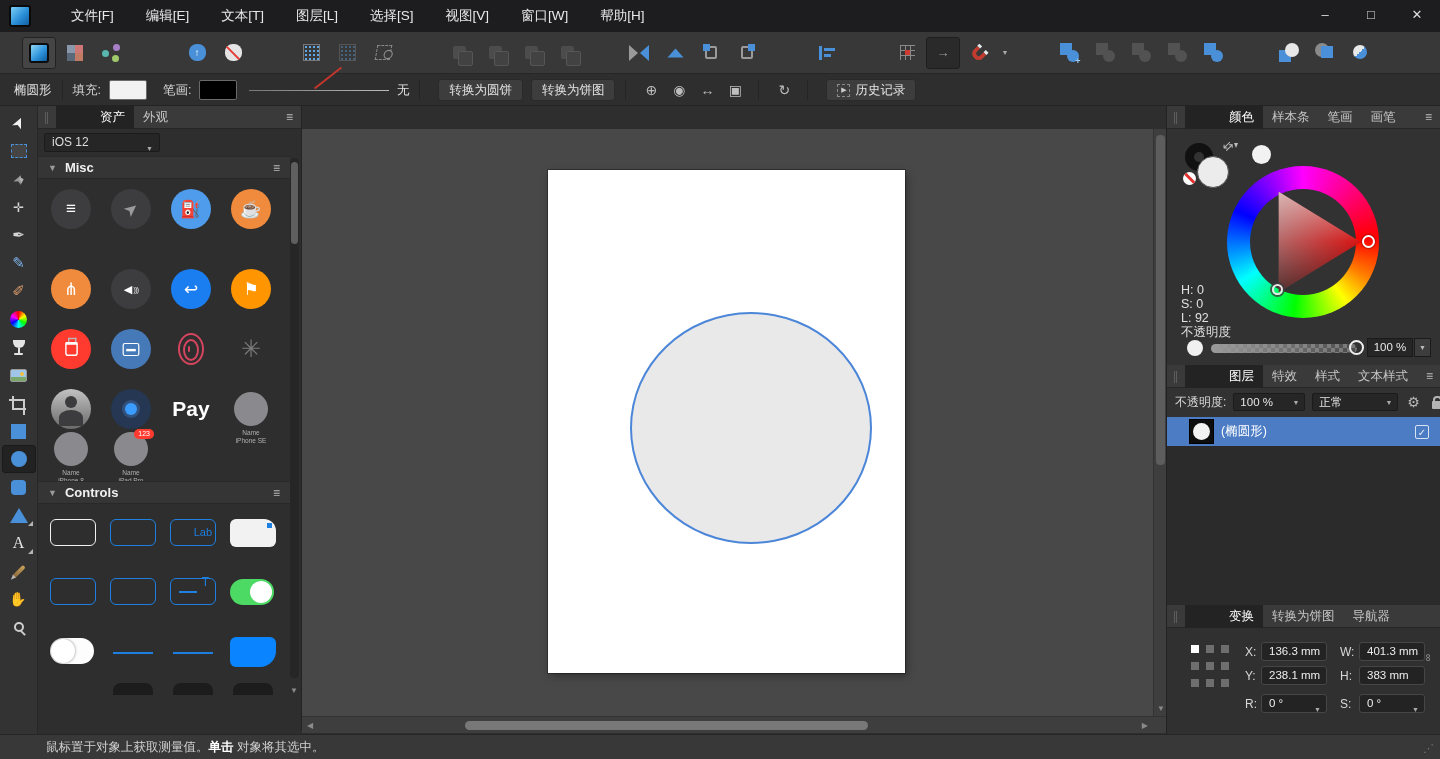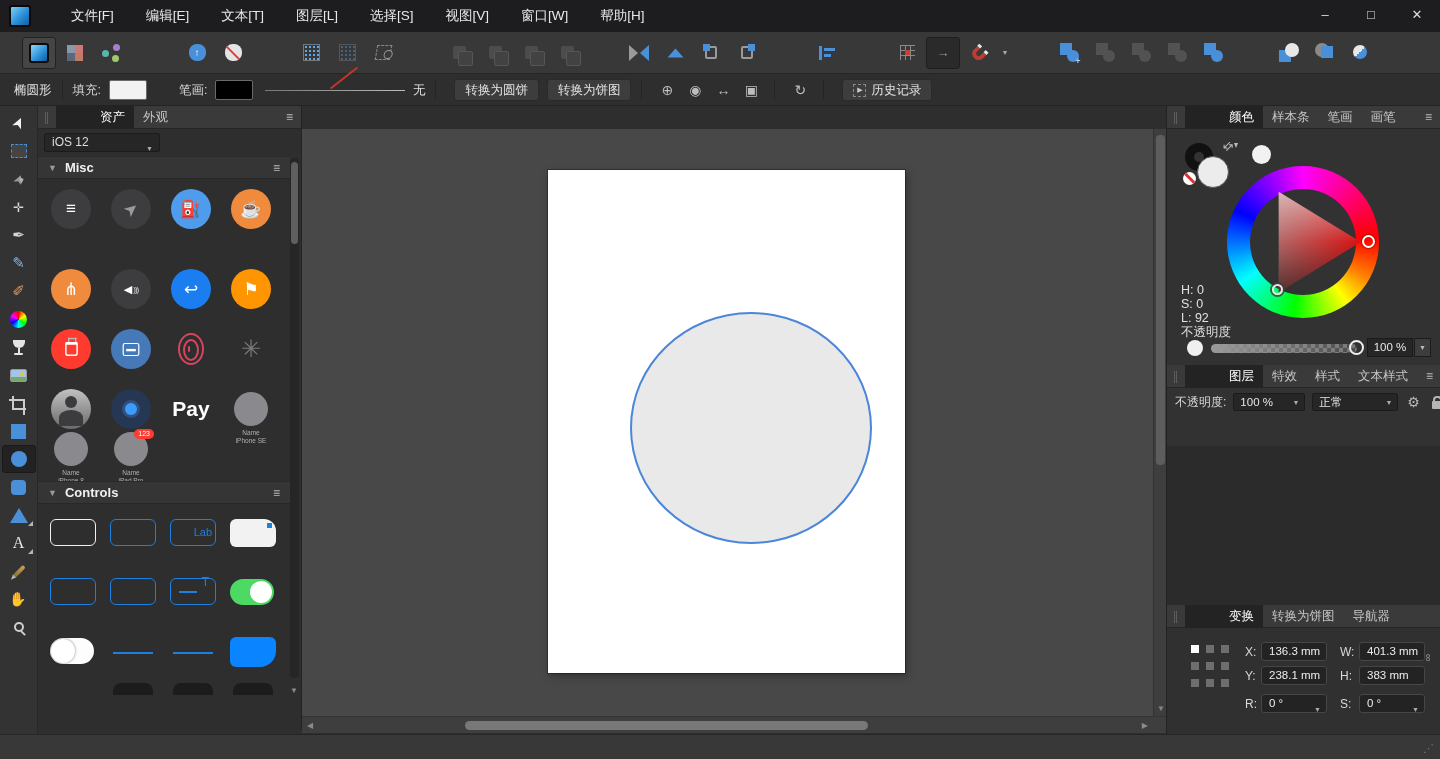--- a/index.html
+++ b/index.html
@@ -399,21 +399,21 @@
           </div>
         </div>
     </div>
   </div>
 
   <div class="ctxbar">
     <span class="ctxlabel">椭圆形</span>
     <span class="csep"></span>
     <span>填充:</span>
     <span class="swatch fillsw"></span>
-    <span style="margin-left:32px">笔画:</span>
+    <span style="margin-left:16px">笔画:</span>
     <span class="swatch strokesw"></span>
     <div class="strokew">
       <div class="ln"></div>
       <div class="slash"></div>
       <span class="none">无</span>
     </div>
     <span class="csep"></span>
     <button class="ctxbtn">转换为圆饼</button>
     <button class="ctxbtn">转换为饼图</button>
     <span class="csep"></span>
@@ -684,20 +684,27 @@
             <span>100 %</span>
             <span class="arr">▼</span>
           </div>
         <div class="ddbox" style="width:86px;margin-left:7px">
             <span>正常</span>
             <span class="arr">▼</span>
           </div>
         <span style="margin-left:9px;font-size:14px;color:#b8b8b8">⚙</span>
         <span class="locksh" style="margin-left:12px"></span>
       </div>
+      <div class="layerrow">
+        <div class="lthumb">
+            <i></i>
+          </div>
+        <span class="lname">(椭圆形)</span>
+        <span class="lcheck">✓</span>
+      </div>
       <div class="layerempty"></div>
       <div class="lfooter">
         <div class="lfbtn pressed" style="margin-left:4px">
             <span>≣</span>
           </div>
         <div class="lfbtn" style="margin-left:64px">
             <span class="maskico">
               <i></i>
             </span>
           </div>
@@ -747,16 +754,17 @@
       <div class="tfield" style="left:192px;top:61px">383 mm</div>
       <span class="tlabel" style="left:78px;top:92px">R:</span>
       <div class="tfield" style="left:94px;top:89px"><span>0 °</span><span class="arr">▼</span></div>
       <span class="tlabel" style="left:173px;top:92px">S:</span>
       <div class="tfield" style="left:192px;top:89px"><span>0 °</span><span class="arr">▼</span></div>
       <span class="linkico">∞</span>
     </div>
   </div>
 
   <div class="statusbar">
+    <span class="txt"><span>鼠标置于对象上获取测量值。</span><b>单击</b><span> 对象将其选中。</span></span>
     <span class="resizegrip">⋰</span>
   </div>
 
 </div>
 
 </body></html>

